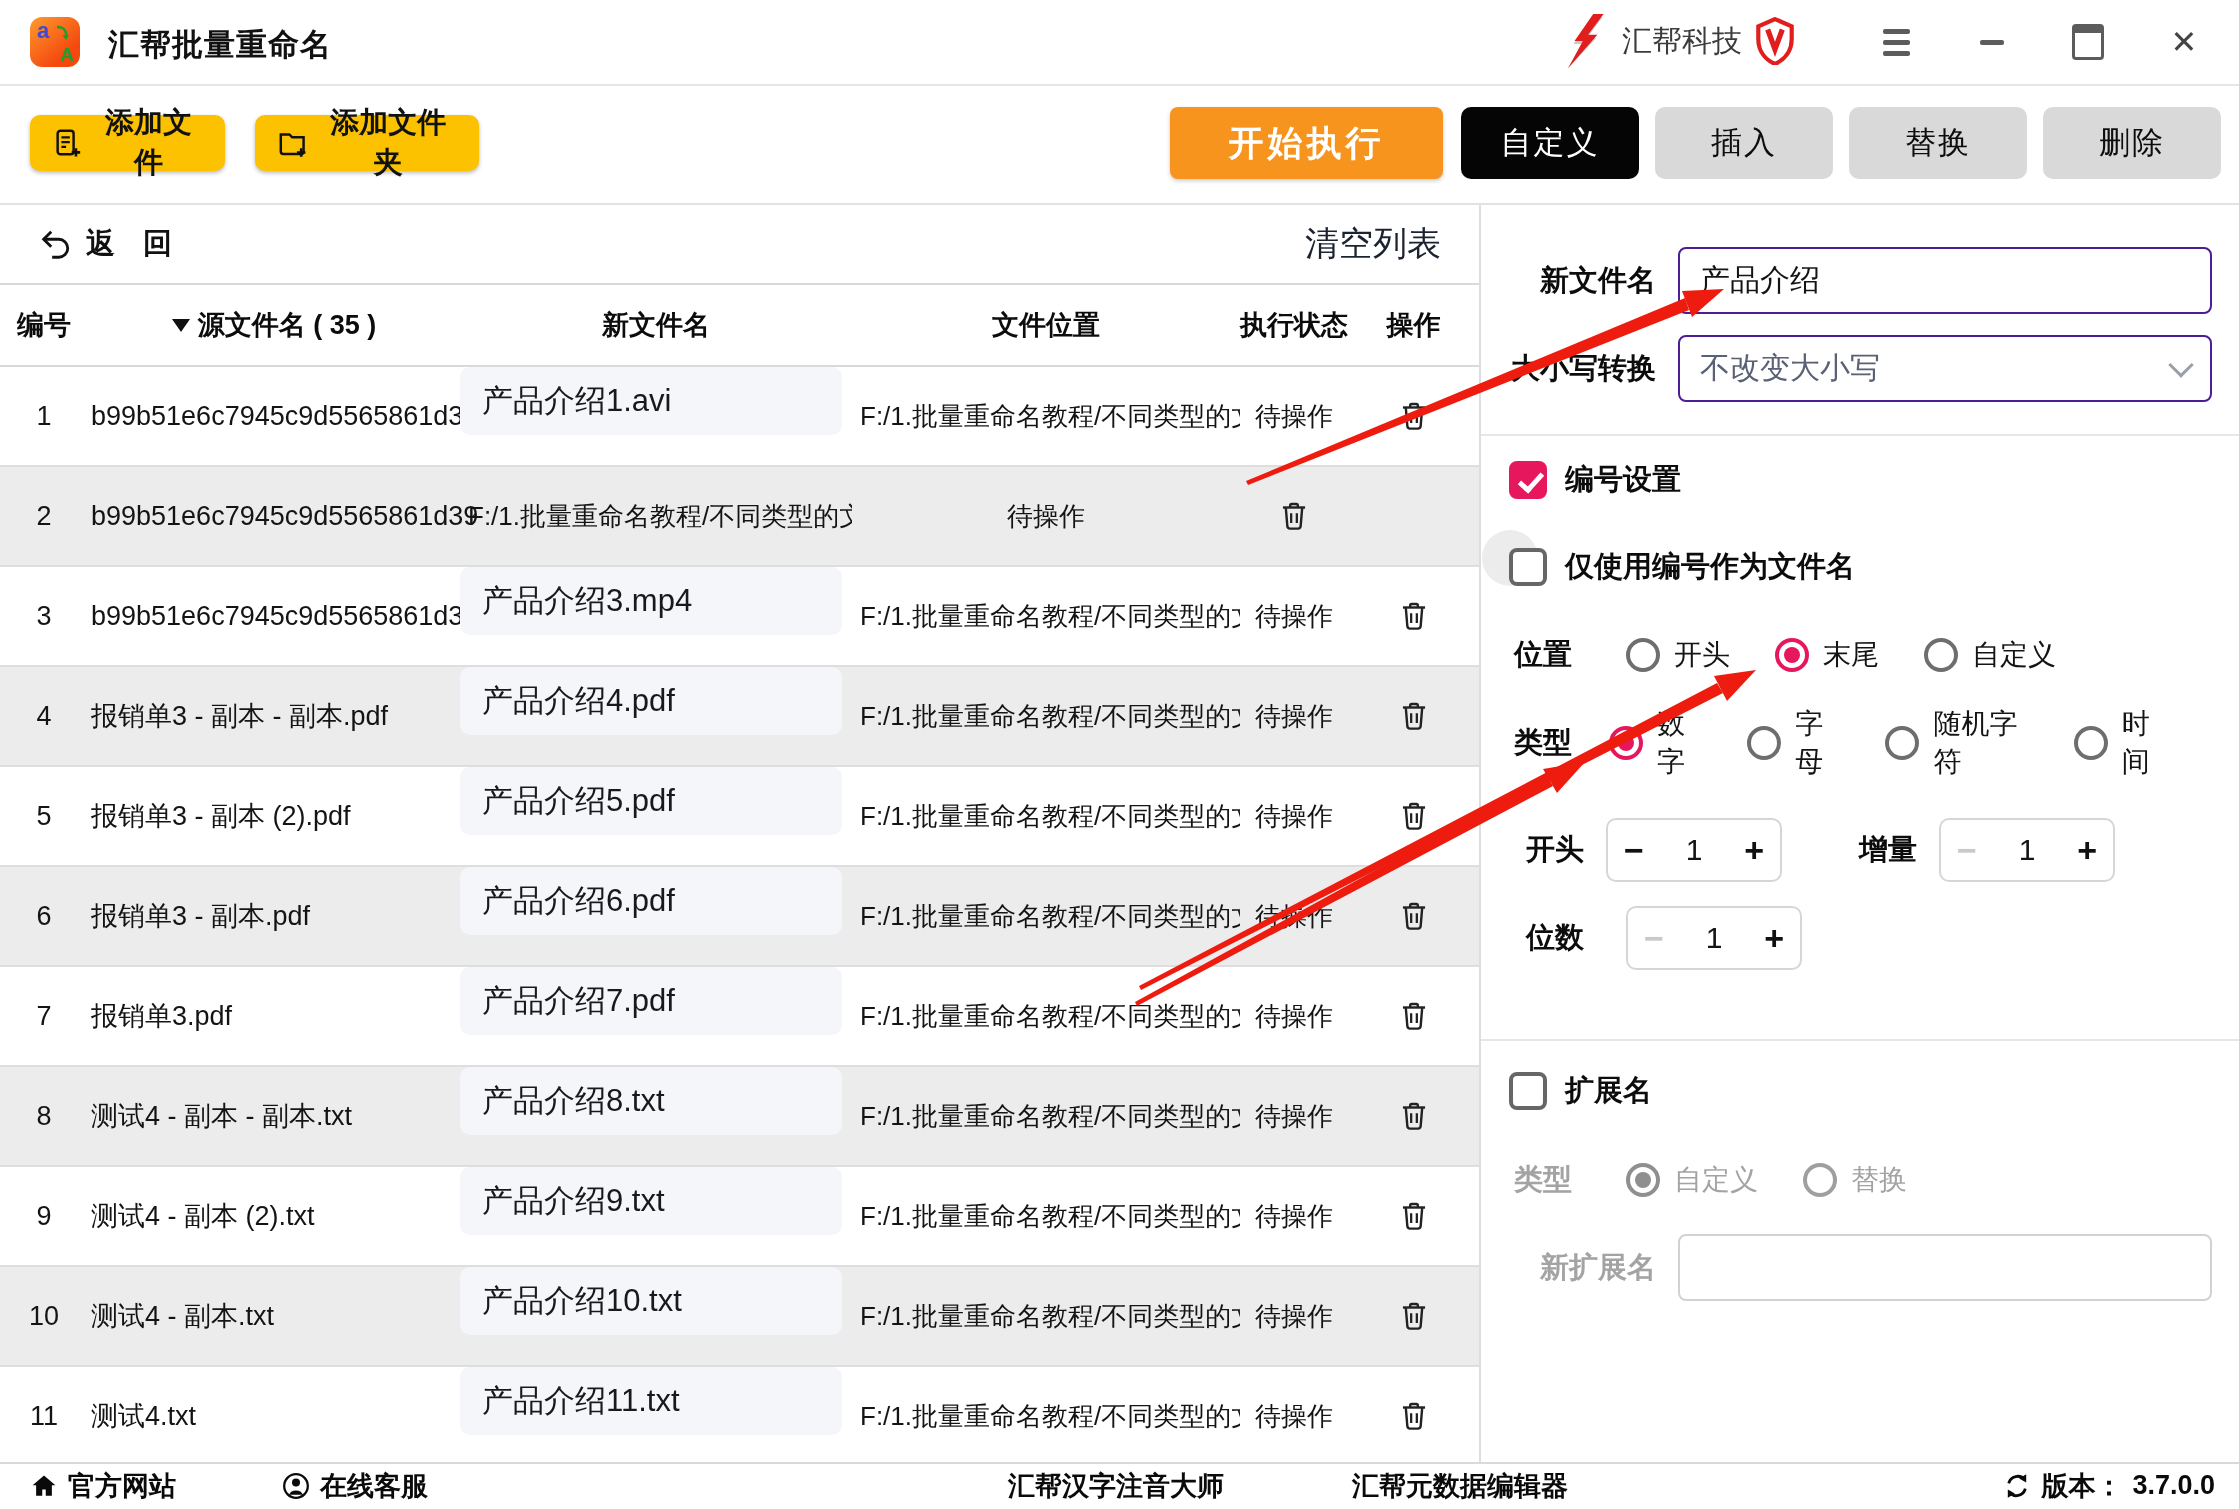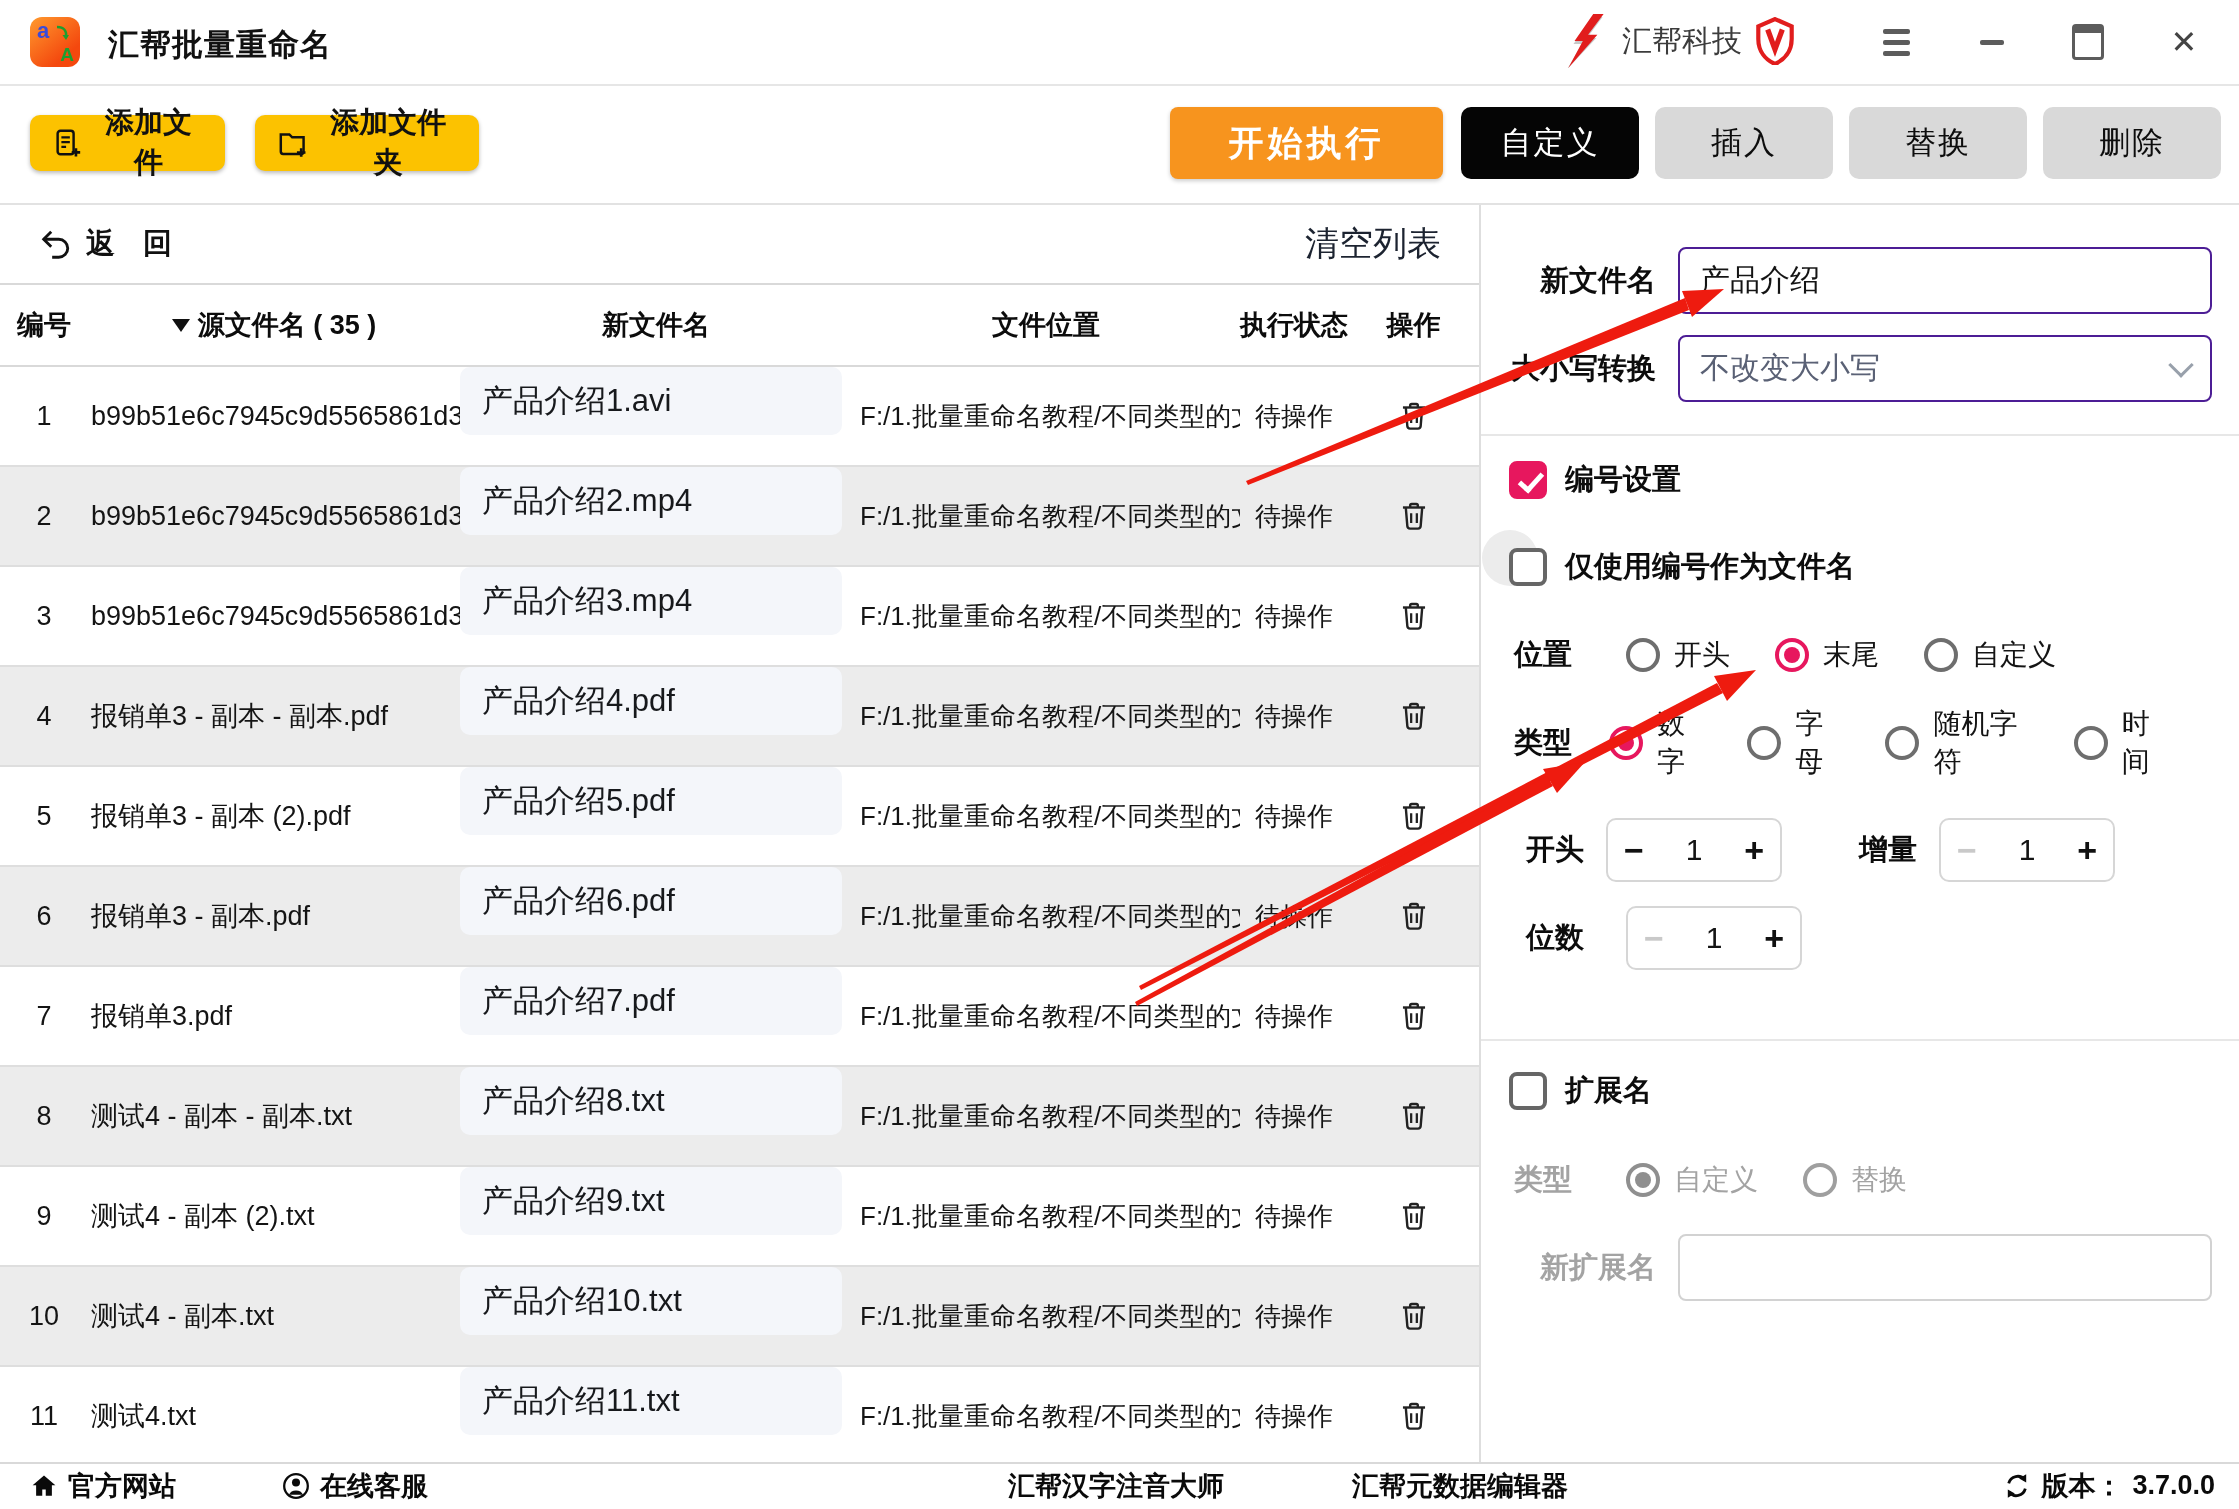--- a/index.html
+++ b/index.html
@@ -230,23 +230,20 @@
         <path d="M9.3 6 V4.6 a1.1 1.1 0 0 1 1.1 -1.1 h3.2 a1.1 1.1 0 0 1 1.1 1.1 V6" stroke="#222" stroke-width="1.7" fill="none"></path>
         <path d="M6.2 6 l1.1 13.2 a1.9 1.9 0 0 0 1.9 1.7 h5.6 a1.9 1.9 0 0 0 1.9 -1.7 L17.8 6" stroke="#222" stroke-width="1.7" fill="none"></path>
         <path d="M10 10 v7 M14 10 v7" stroke="#222" stroke-width="1.6" fill="none"></path>
       </svg>
     </div>
   </div>
 
   <div class="grid trow alt">
     <div class="c num">2</div>
     <div class="c src">b99b51e6c7945c9d5565861d39</div>
-    <div class="c new">
-      <div class="newbox">产品介绍2.mp4</div>
-    </div>
     <div class="c loc">F:/1.批量重命名教程/不同类型的文</div>
     <div class="c status">待操作</div>
     <div class="c act">
       <svg class="trash" width="34" height="34" viewBox="0 0 24 24">
         <path d="M4.2 6 h15.6" stroke="#222" stroke-width="1.7" fill="none"></path>
         <path d="M9.3 6 V4.6 a1.1 1.1 0 0 1 1.1 -1.1 h3.2 a1.1 1.1 0 0 1 1.1 1.1 V6" stroke="#222" stroke-width="1.7" fill="none"></path>
         <path d="M6.2 6 l1.1 13.2 a1.9 1.9 0 0 0 1.9 1.7 h5.6 a1.9 1.9 0 0 0 1.9 -1.7 L17.8 6" stroke="#222" stroke-width="1.7" fill="none"></path>
         <path d="M10 10 v7 M14 10 v7" stroke="#222" stroke-width="1.6" fill="none"></path>
       </svg>
     </div>

